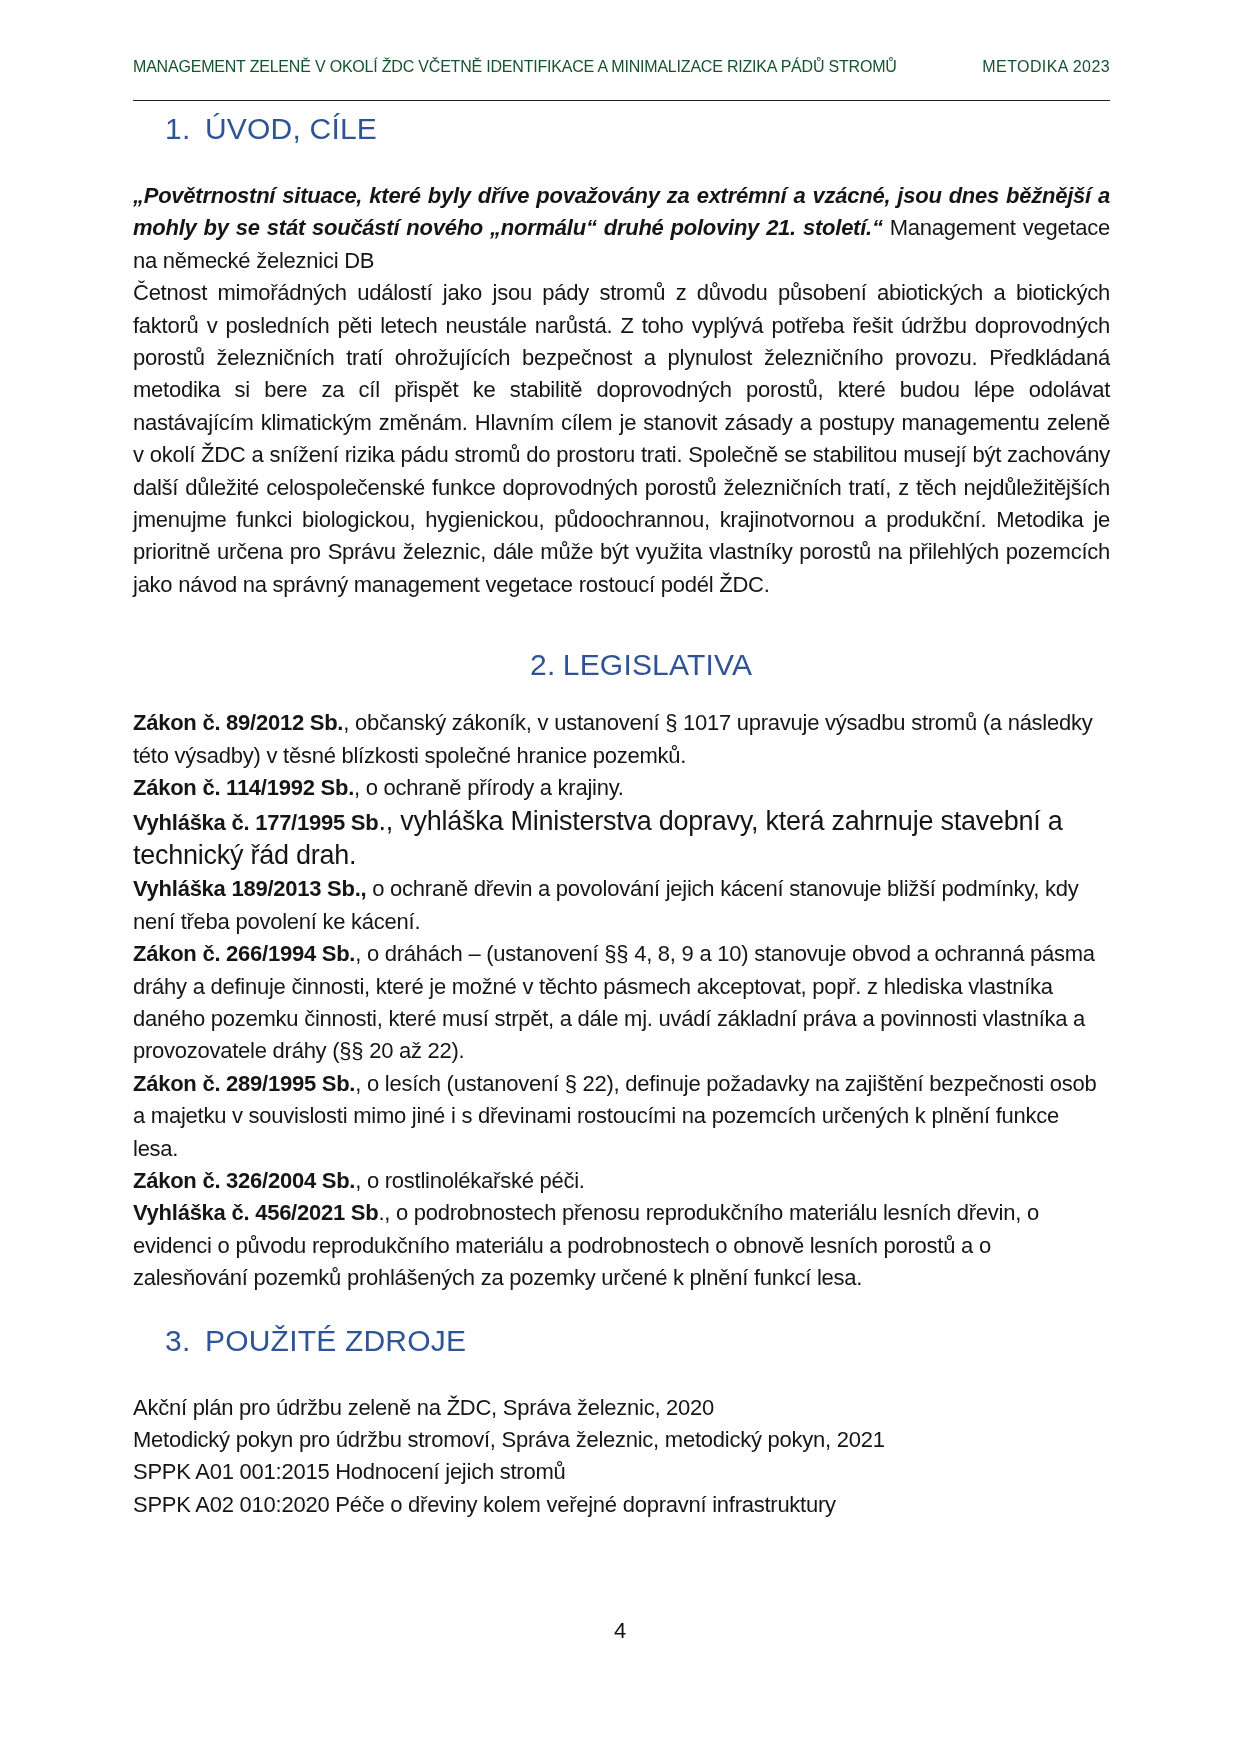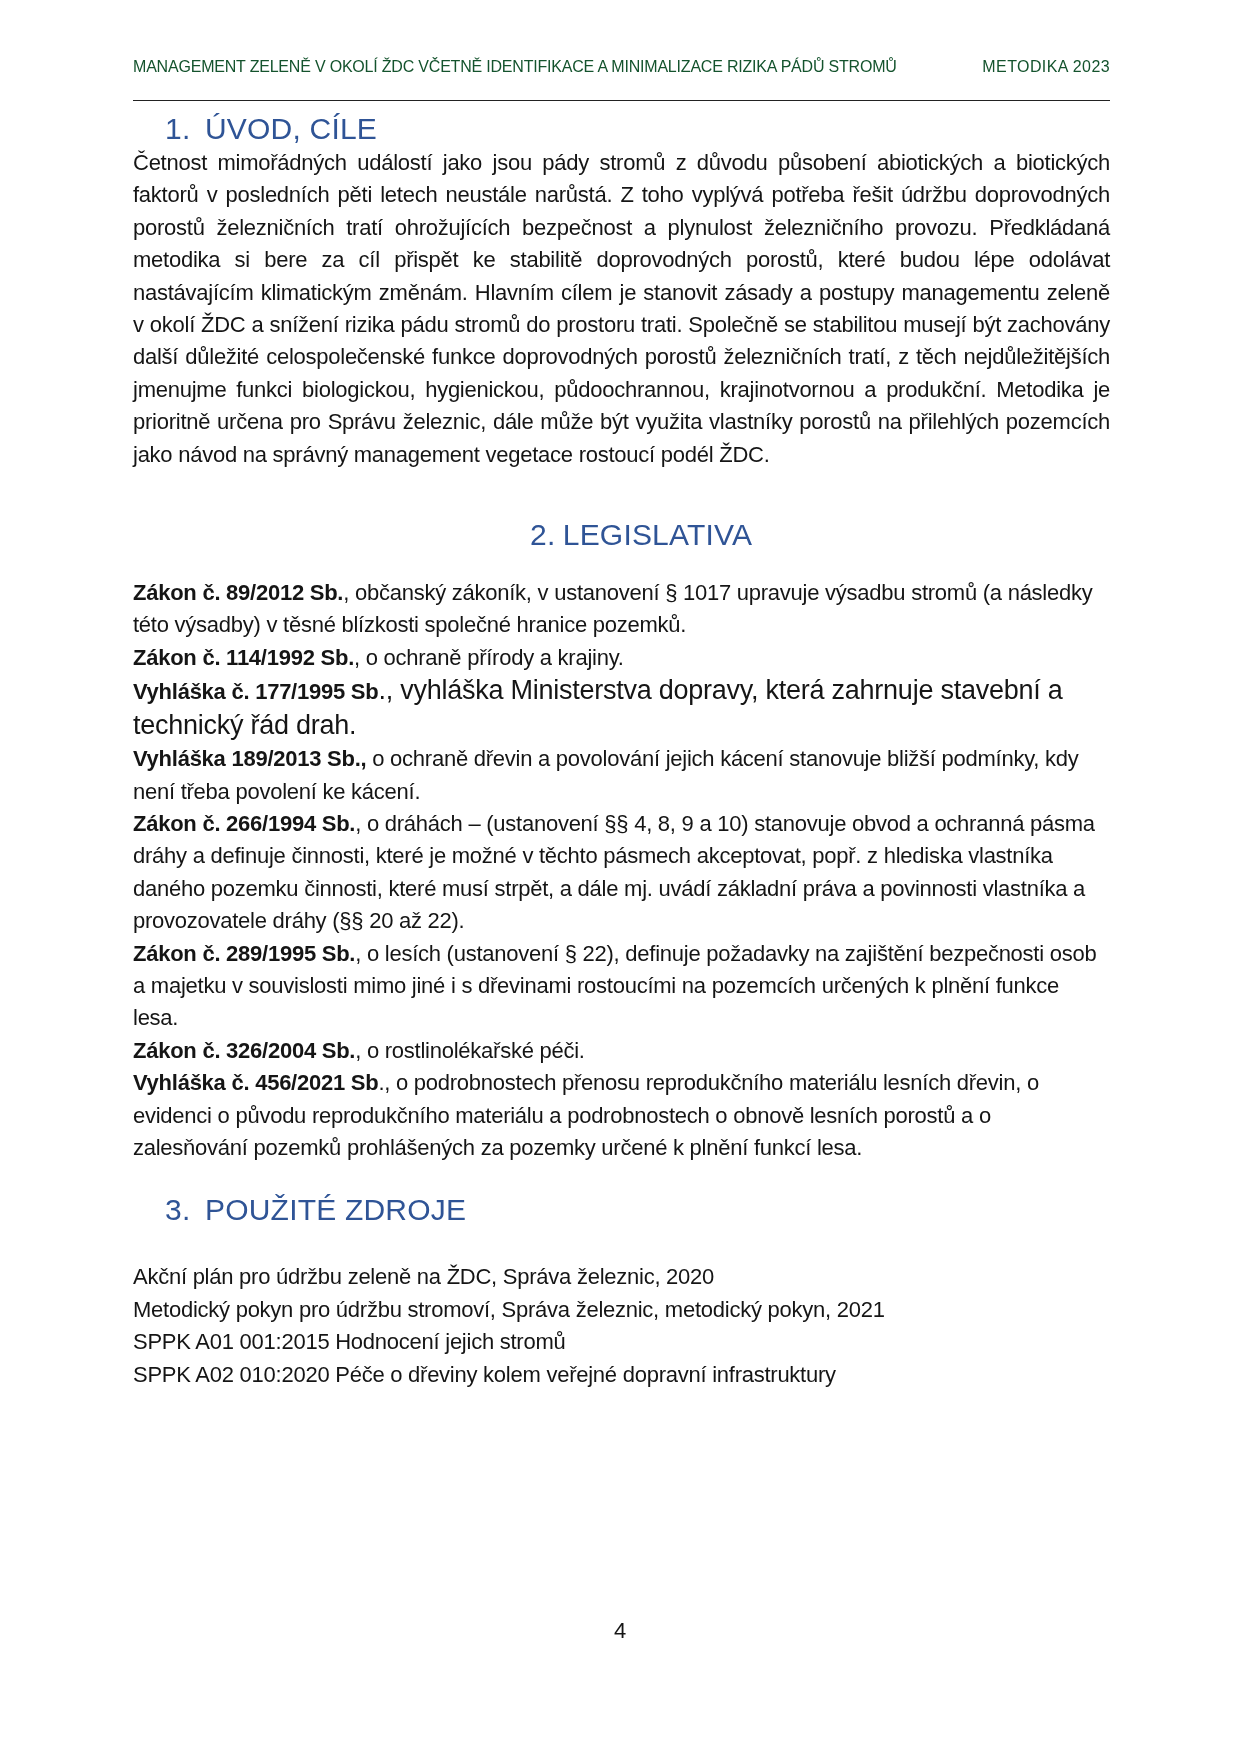--- a/index.html
+++ b/index.html
@@ -56,20 +56,21 @@
   <div class="doc-header">
     <span class="doc-header-title">MANAGEMENT ZELENĚ V OKOLÍ ŽDC VČETNĚ IDENTIFIKACE A MINIMALIZACE RIZIKA PÁDŮ STROMŮ</span>
     <span class="doc-header-edition">METODIKA 2023</span>
   </div>
   <div class="header-rule"></div>
 
   <h1 class="sec-heading first">
     <span class="h-num">1.</span><span class="h-label">ÚVOD, CÍLE</span>
   </h1>
 
+  <p class="para justified quote-para"><span class="bi">„Povětrnostní situace, které byly dříve považovány za extrémní a vzácné, jsou dnes běžnější a mohly by se stát součástí nového „normálu“ druhé poloviny 21. století.“</span><span> Management vegetace na německé železnici DB</span></p>
   <p class="para justified">Četnost mimořádných událostí jako jsou pády stromů z důvodu působení abiotických a biotických faktorů v posledních pěti letech neustále narůstá. Z toho vyplývá potřeba řešit údržbu doprovodných porostů železničních tratí ohrožujících bezpečnost a plynulost železničního provozu. Předkládaná metodika si bere za cíl přispět ke stabilitě doprovodných porostů, které budou lépe odolávat nastávajícím klimatickým změnám. Hlavním cílem je stanovit zásady a postupy managementu zeleně v okolí ŽDC a snížení rizika pádu stromů do prostoru trati. Společně se stabilitou musejí být zachovány další důležité celospolečenské funkce doprovodných porostů železničních tratí, z těch nejdůležitějších jmenujme funkci biologickou, hygienickou, půdoochrannou, krajinotvornou a produkční. Metodika je prioritně určena pro Správu železnic, dále může být využita vlastníky porostů na přilehlých pozemcích jako návod na správný management vegetace rostoucí podél ŽDC.</p>
 
   <h1 class="sec-heading mid">
     <span class="h-num">2.</span><span class="h-label">LEGISLATIVA</span>
   </h1>
 
   <div class="law-list">
     <p class="para law"><span class="law-ref">Zákon č. 89/2012 Sb.</span><span class="law-text">, občanský zákoník, v ustanovení § 1017 upravuje výsadbu stromů (a následky této výsadby) v těsné blízkosti společné hranice pozemků.</span></p>
     <p class="para law"><span class="law-ref">Zákon č. 114/1992 Sb.</span><span class="law-text">, o ochraně přírody a krajiny.</span></p>
     <p class="para law"><span class="law-ref">Vyhláška č. 177/1995 Sb</span><span class="law-text small">., vyhláška Ministerstva dopravy, která zahrnuje stavební a technický řád drah.</span></p>

